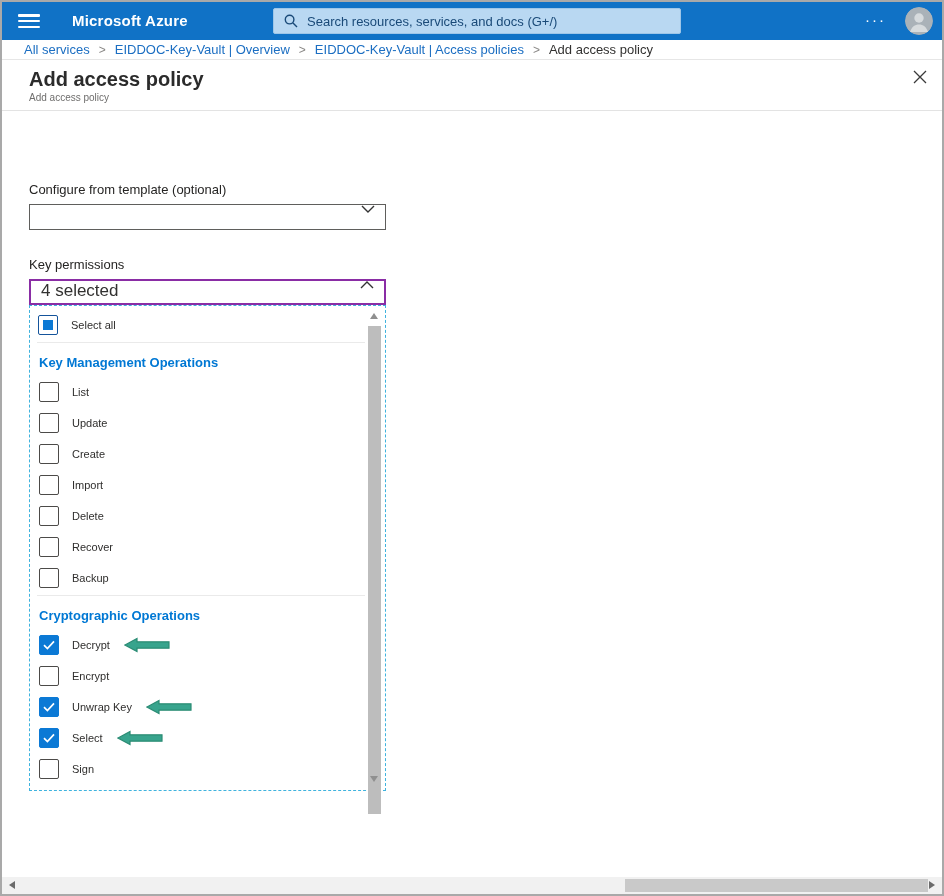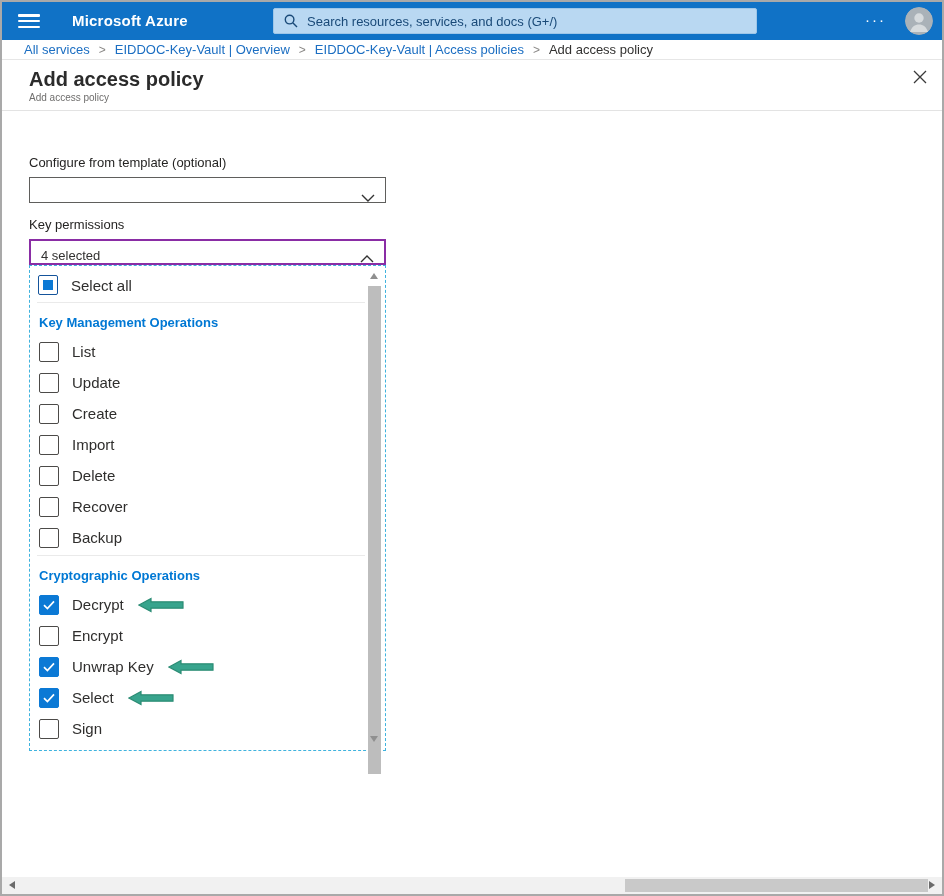--- a/index.html
+++ b/index.html
@@ -14,21 +14,21 @@
   
   .topbar {
     position:relative; height:38px; background:#1072c6;
     display:flex; align-items:center;
   }
   .hamburger { position:absolute; left:16px; top:12px; width:22px; height:14px;
     display:flex; flex-direction:column; justify-content:space-between; cursor:pointer; }
   .hamburger span { display:block; height:2.5px; background:#fff; border-radius:1px; }
   .brand { position:absolute; left:70px; top:10px; color:#fff; font-size:15px; font-weight:700; letter-spacing:.2px;text-align:right; }
   .searchbox {
-    position:absolute; left:271px; top:6px; width:484px; height:26px;
+    position:absolute; left:271px; top:6px; width:408px; height:26px;
     background:#b9d8f2; border:1px solid #9ec6e8; border-radius:2px;
     display:flex; align-items:center; gap:9px; padding:0 10px;
     color:#1a4a78; font-size:13px;
   }
   .ellipsis { position:absolute; right:56px; top:9px; color:#fff; font-size:15px; letter-spacing:2px; cursor:pointer; }
   .avatar { position:absolute; right:9px; top:5px; width:28px; height:28px; border-radius:50%; overflow:hidden; cursor:pointer; }
 
   
   .breadcrumb {
     height:20px; display:flex; align-items:center; gap:9px;
@@ -40,39 +40,39 @@
   .bc-sep { color:#8a8886; font-size:12px; }
 
   
   .panel-head { position:relative; padding:7px 26px 6px 27px; border-bottom:1px solid #e3e3e3; }
   .panel-head h1 { font-size:20px; line-height:24px; font-weight:700; color:#2b2b2b; }
   .panel-subtitle { font-size:10px; line-height:12px; color:#6f6e6d; margin-top:1px; }
   .close-btn { position:absolute; right:13px; top:9px; width:18px; height:18px; background:none; border:none; cursor:pointer; }
 
   
   .main { padding:44px 0 0 27px; }
-  .field-label { display:block; font-size:13px; color:#252423; margin-bottom:7px; }
+  .field-label { display:block; font-size:13px; color:#252423; margin-bottom:7px;margin-top:27px; }
   .select {
     width:357px; height:26px; background:#fff; border:1px solid #5f5e5c;
-    display:flex; align-items:flex-end; justify-content:space-between;
-    padding:0 10px; font-size:13px; color:#323130; cursor:pointer;
+    display:flex; align-items:flex-start; justify-content:space-between;
+    padding:0 10px; font-size:17px; color:#323130; cursor:pointer;
   }
   .select.focused { border:2px solid #8a2da5; }
   .field + .field { margin-top:14px; }
 
   
   .dropdown {
     position:relative; width:357px; background:#fff;
     border:1px dashed #3fb3de; padding:4px 0 6px 0; margin-top:0;
   }
   .select-all-row { height:30px; display:flex; align-items:center; gap:13px; padding-left:8px; }
   .dd-divider { border-top:1px solid #eaeaea; margin:2px 20px 2px 7px; }
   .group-header { color:#0078d4; font-size:13px; font-weight:700; padding:10px 0 6px 9px; }
   .row { height:31px; display:flex; align-items:center; gap:13px; padding-left:9px; cursor:pointer; }
-  .row-label { font-size:15px; color:#2f2e2d; }
+  .row-label { font-size:11px; color:#2f2e2d; }
   .cb {
     width:20px; height:20px; flex:0 0 20px; border:1px solid #4c4a48; border-radius:2px;
     background:#fff; display:flex; align-items:center; justify-content:center; cursor:pointer;
   }
   .cb.checked { background:#0b79d5; border-color:#0b79d5; }
   .cb.indet { border:1px solid #15549b; }
   .indet-fill { width:10px; height:10px; background:#0b79d5; }
   .annot { display:flex; align-items:center; margin-left:1px; }
 
   

